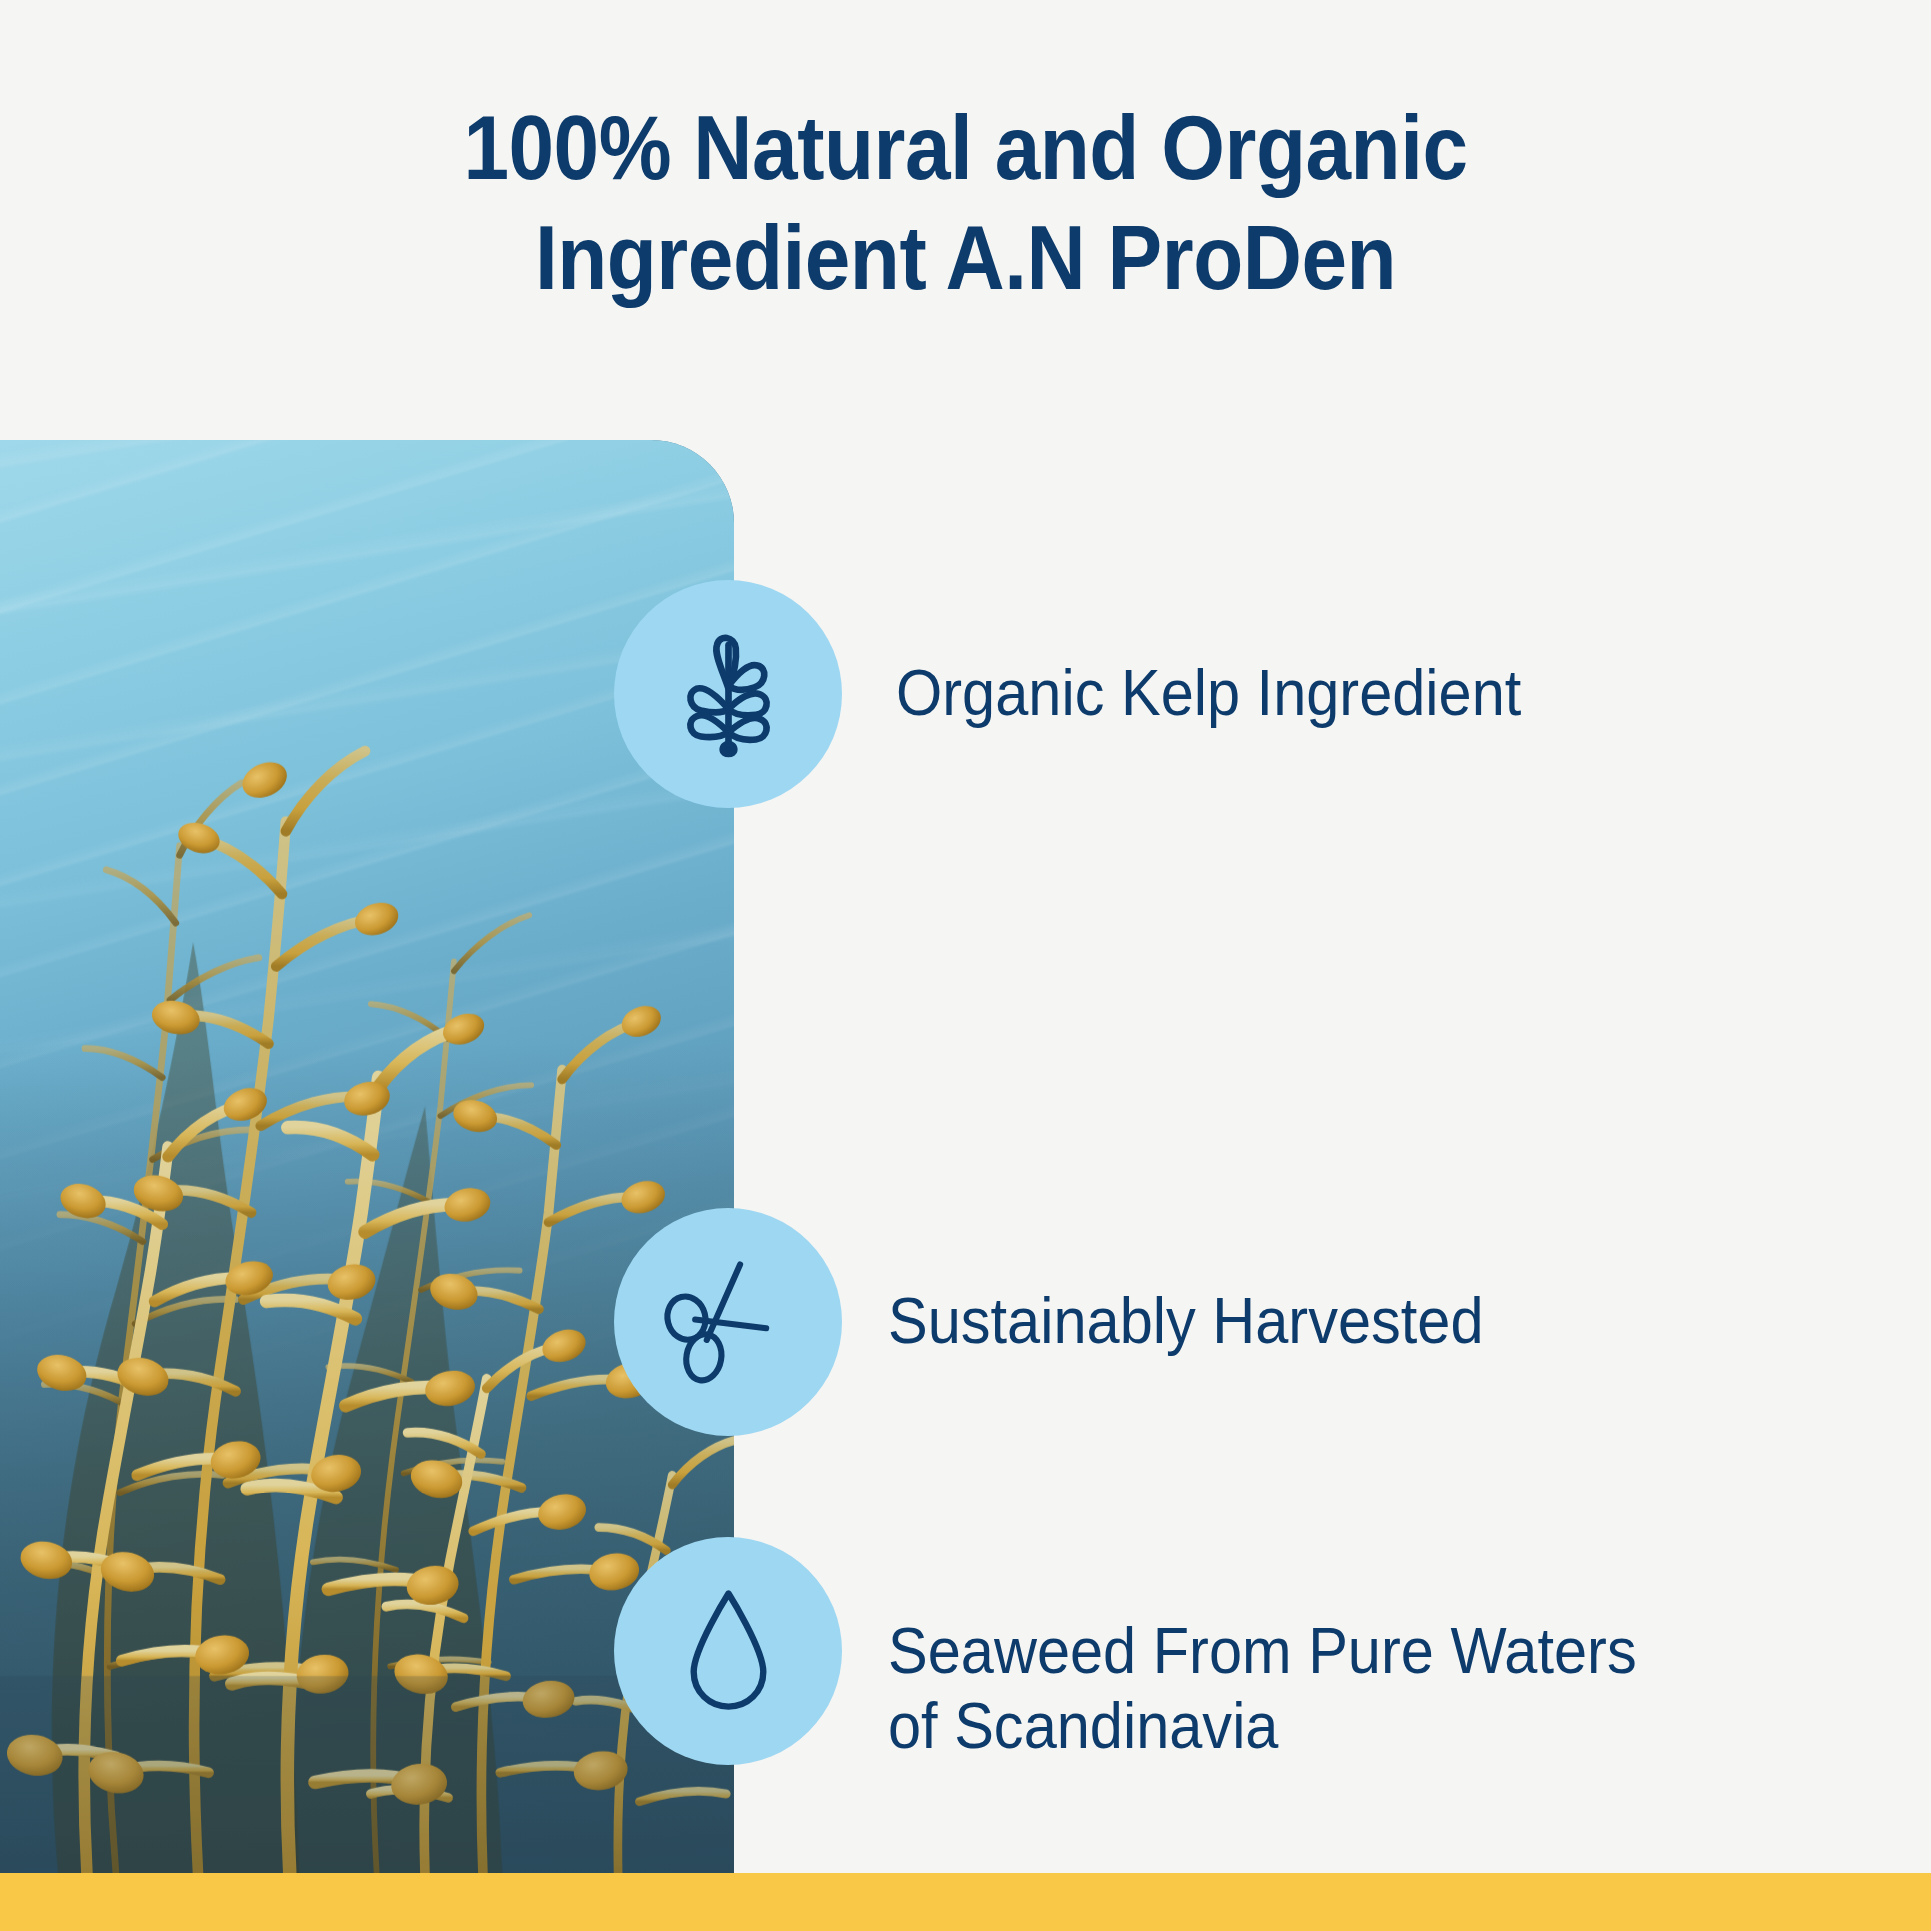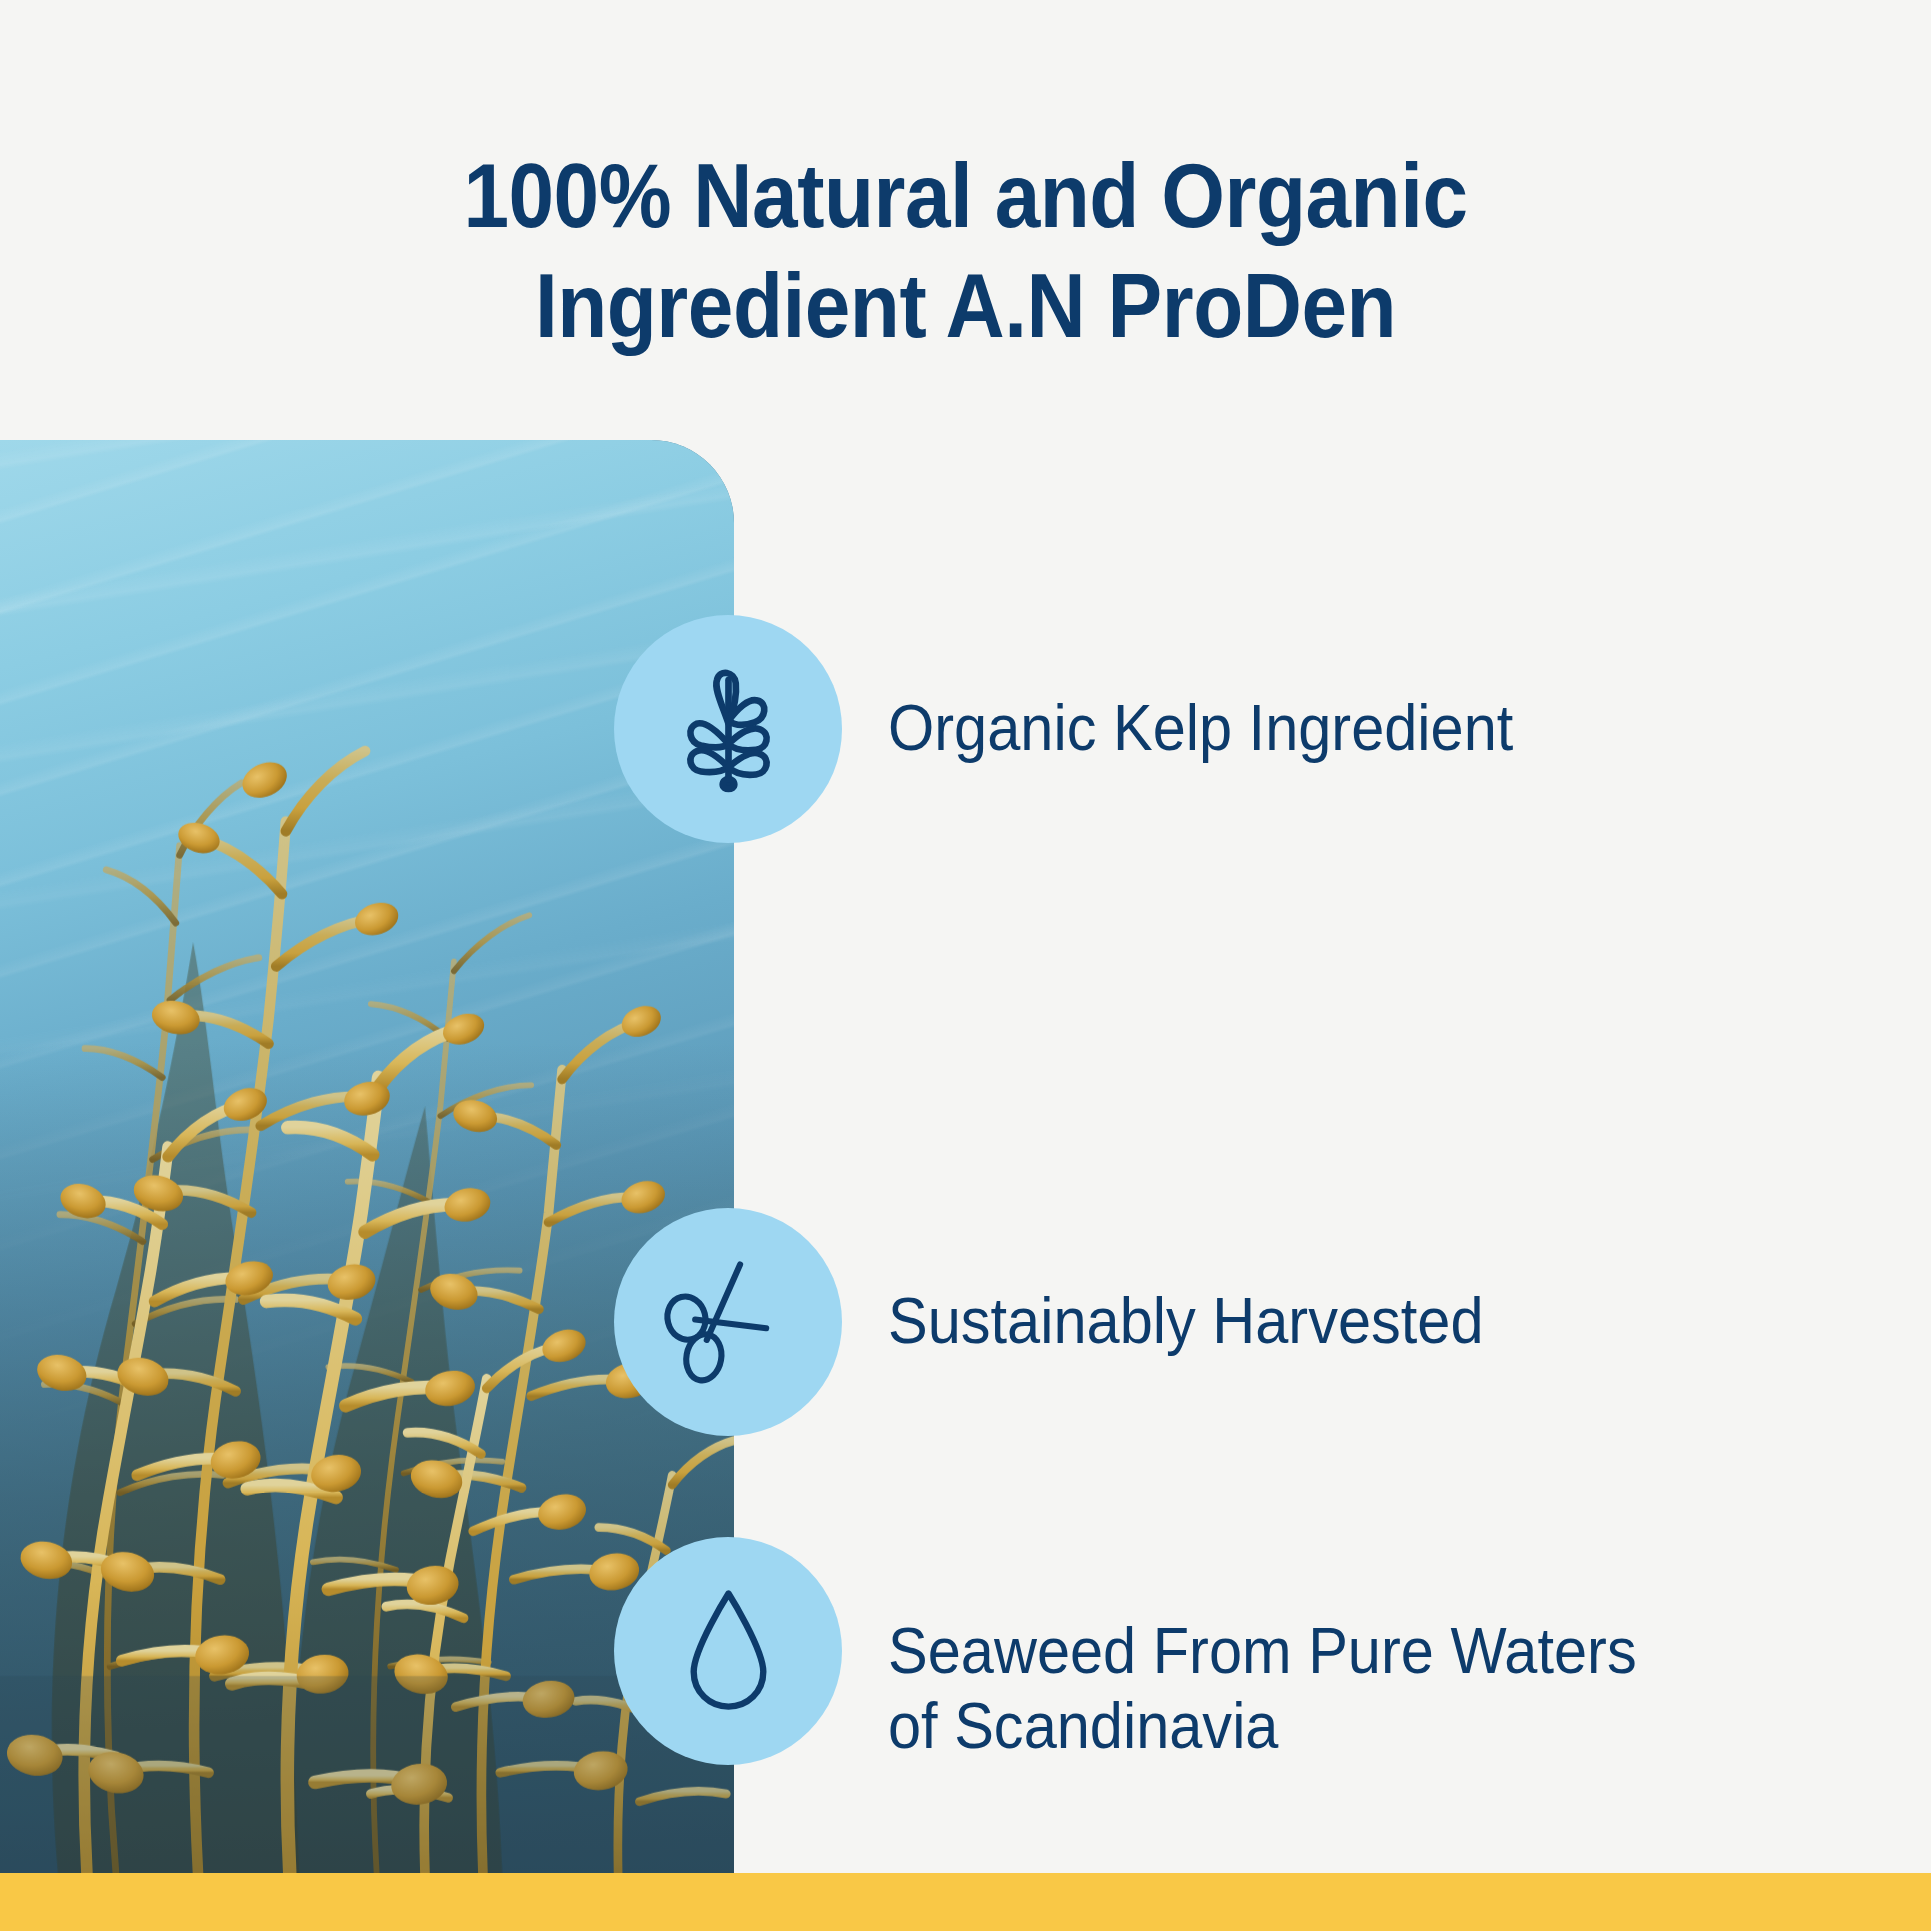--- a/index.html
+++ b/index.html
@@ -28,21 +28,20 @@
     left: 0;
     top: 93px;
     width: 1931px;
     text-align: center;
     color: #0d3b6b;
     font-weight: 700;
     font-size: 91px;
     line-height: 1.21;
     letter-spacing: -0.5px;
     font-stretch: condensed;
-    margin-top: 48px;
   }
   #headline .hl-line {
     display: block;
     white-space: nowrap;
     transform: scaleX(0.9);
   }
 
   
   #photo {
     position: absolute;
@@ -144,21 +143,21 @@
     color: #0d3b6b;
     font-size: 64px;
     font-weight: 500;
     line-height: 1.18;
     white-space: pre-line;
     font-stretch: condensed;
     transform: scaleX(0.93);
     transform-origin: left center;
   }
 
-  #feature-0 { left: 614px; top: 615px; }
+  #feature-0 { left: 614px; top: 580px; gap: 8px; }
   #feature-1 { left: 614px; top: 908px; }
   #feature-2 { left: 614px; top: 1208px; }
   #feature-3 { left: 614px; top: 1537px; align-items: flex-end; }
 
   
   #bottom-bar {
     position: absolute;
     left: 0;
     top: 1873px;
     width: 1931px;

